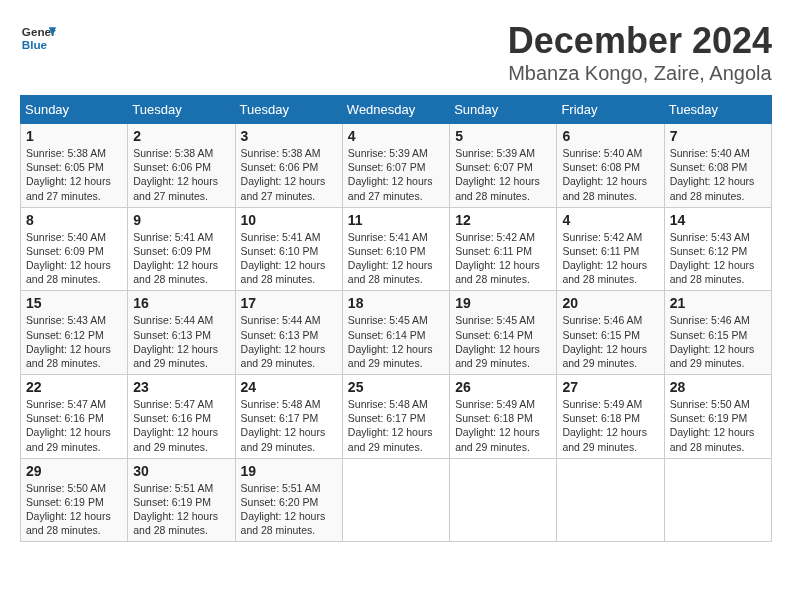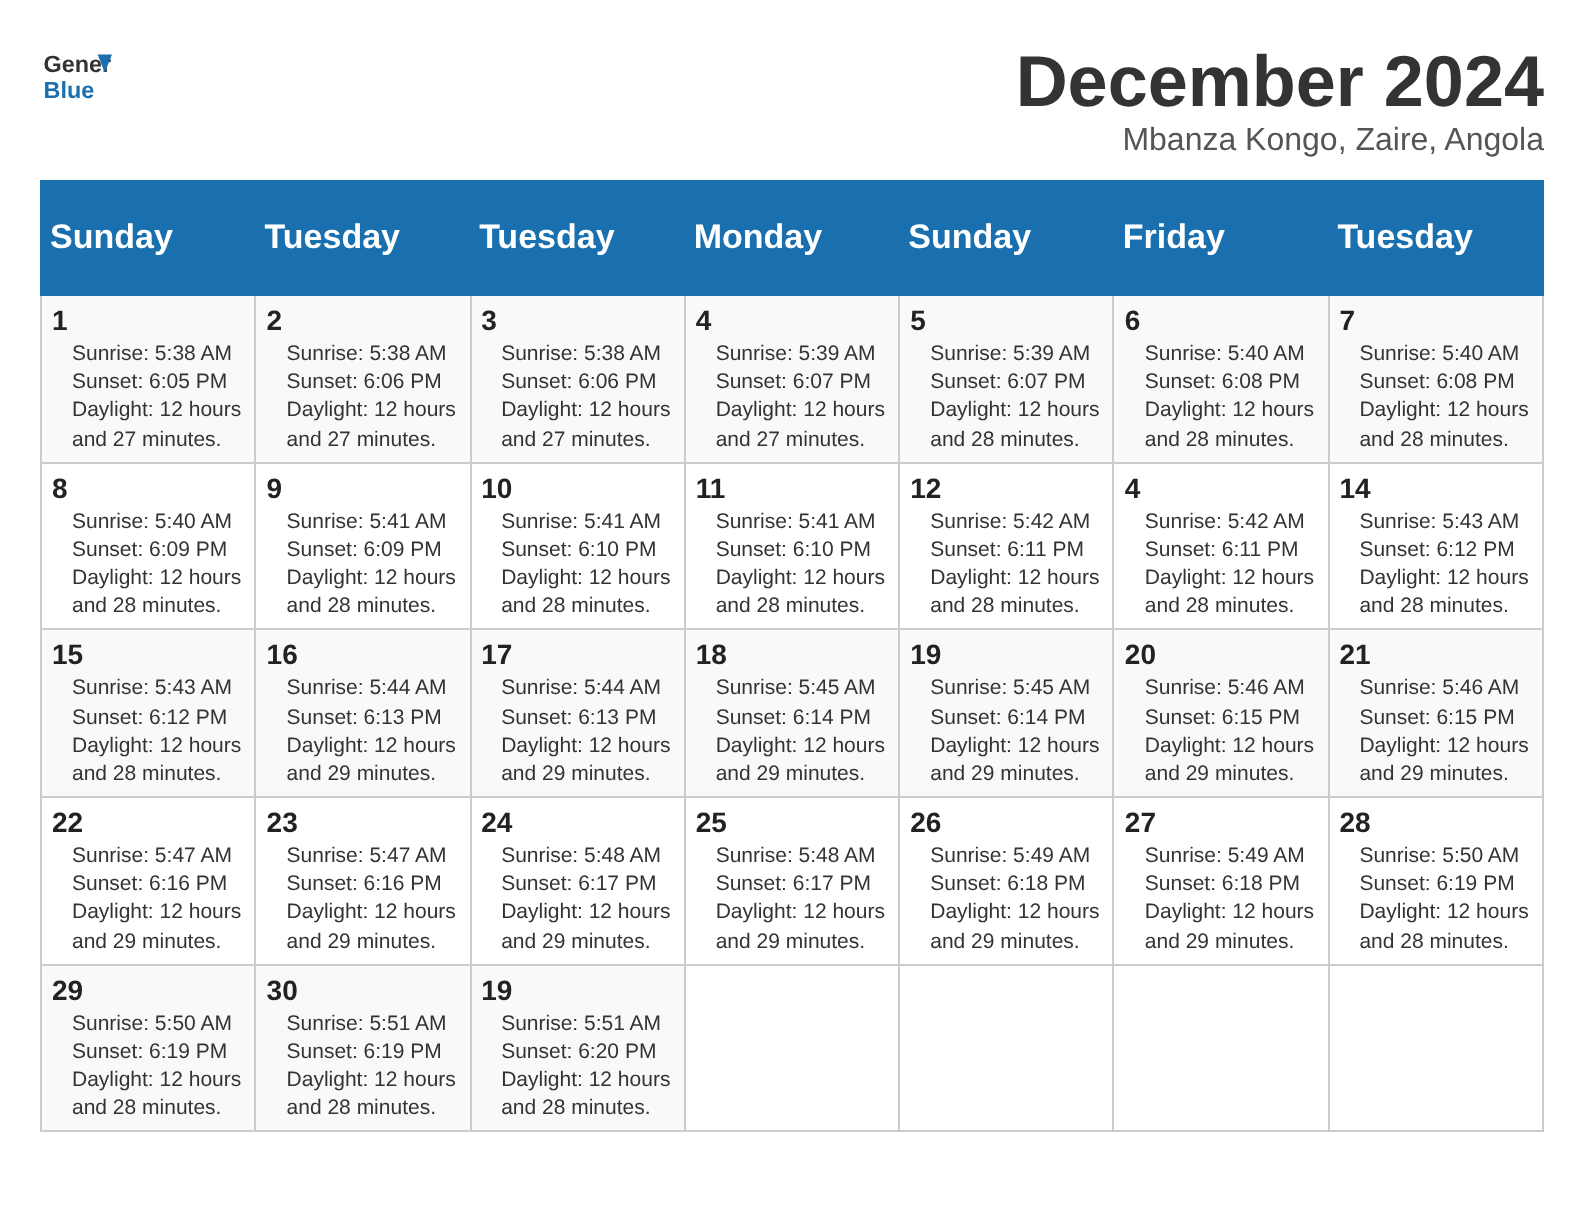--- a/index.html
+++ b/index.html
@@ -19,43 +19,43 @@
     .logo {
       display: flex;
       align-items: center;
       gap: 4px;
     }
     .logo-icon {
       width: 36px;
       height: 36px;
     }
     .title-area {
-      text-align: right;
+      text-align: center;
     }
     .month-title {
       font-size: 36px;
       font-weight: bold;
       color: #333;
     }
     .location-title {
-      font-size: 16px;
+      font-size: 20px;
       color: #555;
     }
     table {
       width: 100%;
       border-collapse: collapse;
       font-size: 11px;
     }
     thead tr th {
       background-color: #1a6faf;
       color: white;
-      padding: 18px 4px;
+      padding: 6px 4px;
       text-align: left;
-      font-size: 17px;
-      font-weight: bold;
+      font-size: 13px;
+      font-weight: normal;
       border: 1px solid #1a6faf;
     }
     tbody tr td {
       border: 1px solid #ccc;
       padding: 4px 5px;
       vertical-align: top;
       min-height: 80px;
       height: 80px;
       background: #fff;
     }
@@ -66,21 +66,20 @@
       font-size: 14px;
       font-weight: bold;
       color: #222;
       display: block;
       margin-bottom: 2px;
     }
     .day-info {
       color: #333;
       line-height: 1.35;
       font-size: 10.5px;
-      margin-left: 10px;
     }
     .empty-cell {
       background: #fff !important;
     }
   </style>
 </head>
 <body>
 
 <div class="header-area">
   <div class="logo">
@@ -95,21 +94,21 @@
     <div class="location-title">Mbanza Kongo, Zaire, Angola</div>
   </div>
 </div>
 
 <table>
   <thead>
     <tr id="header-row">
         <th>Sunday</th>
         <th>Tuesday</th>
         <th>Tuesday</th>
-        <th>Monday</th>
+        <th>Wednesday</th>
         <th>Sunday</th>
         <th>Friday</th>
         <th>Tuesday</th>
       </tr>
   </thead>
   <tbody id="calendar-body">
       <tr>
         <td>
           <span class="day-number">1</span>
           <div class="day-info" style="white-space: pre-line;">Sunrise: 5:38 AM

